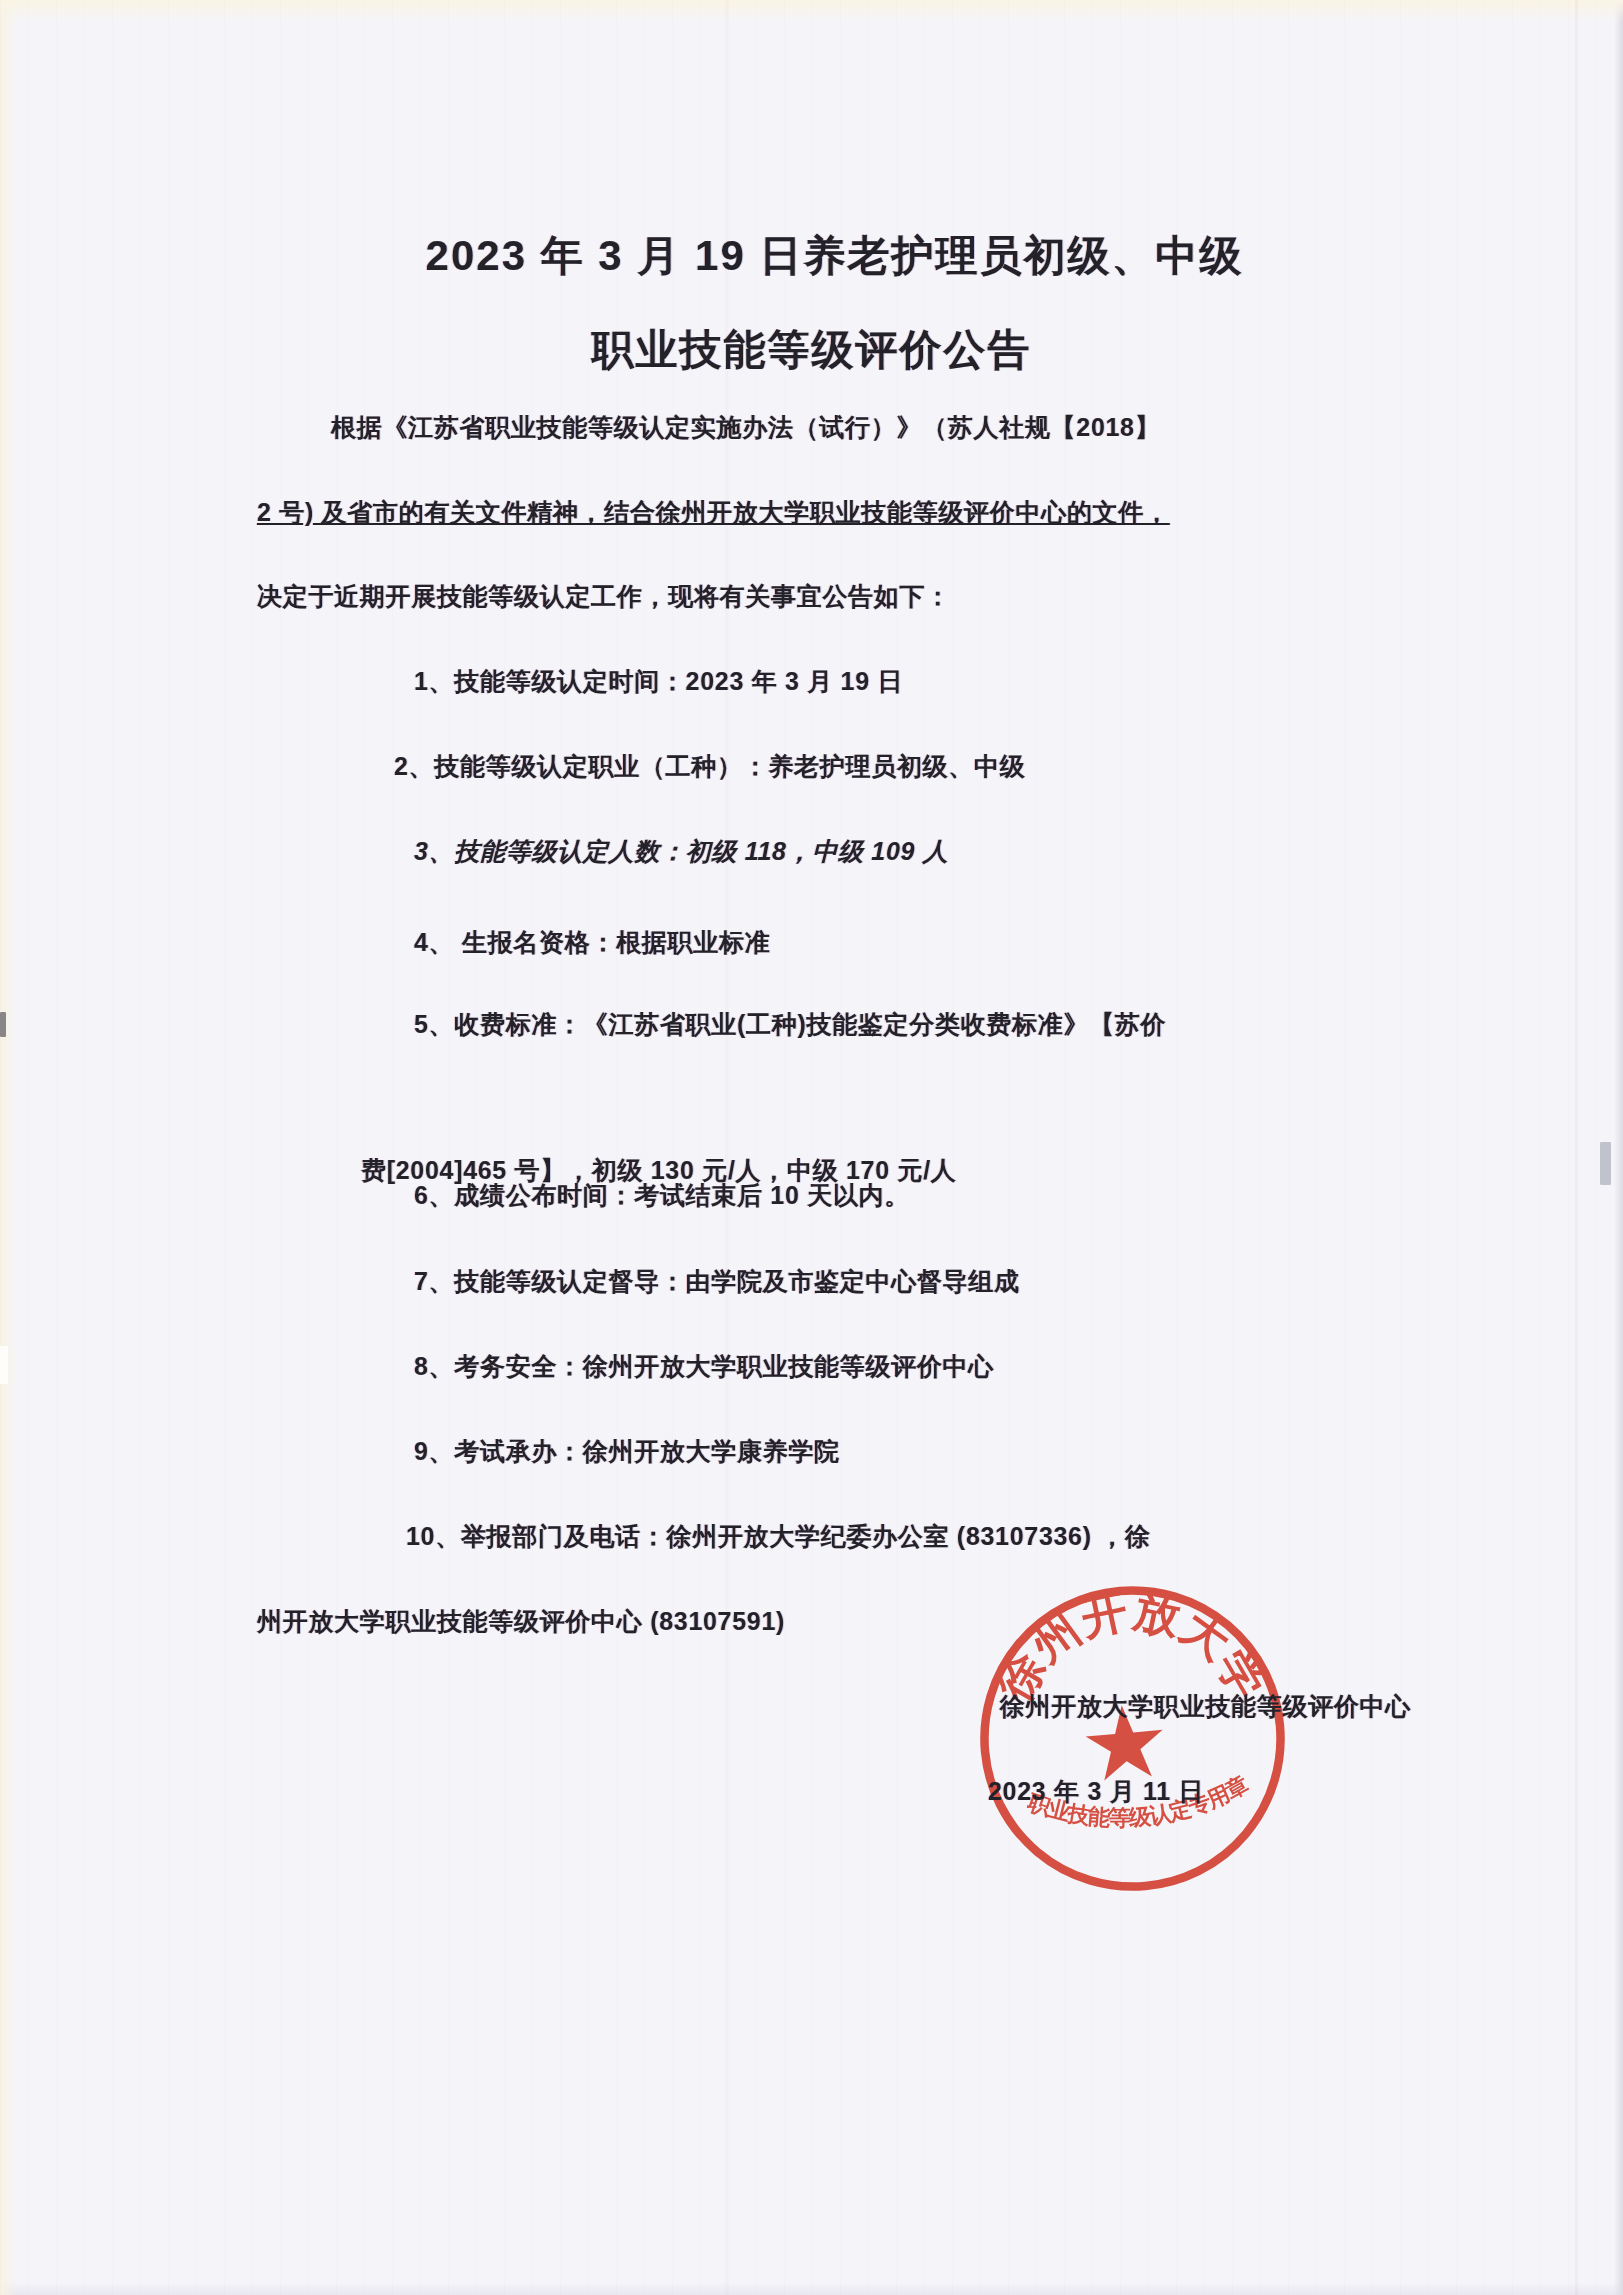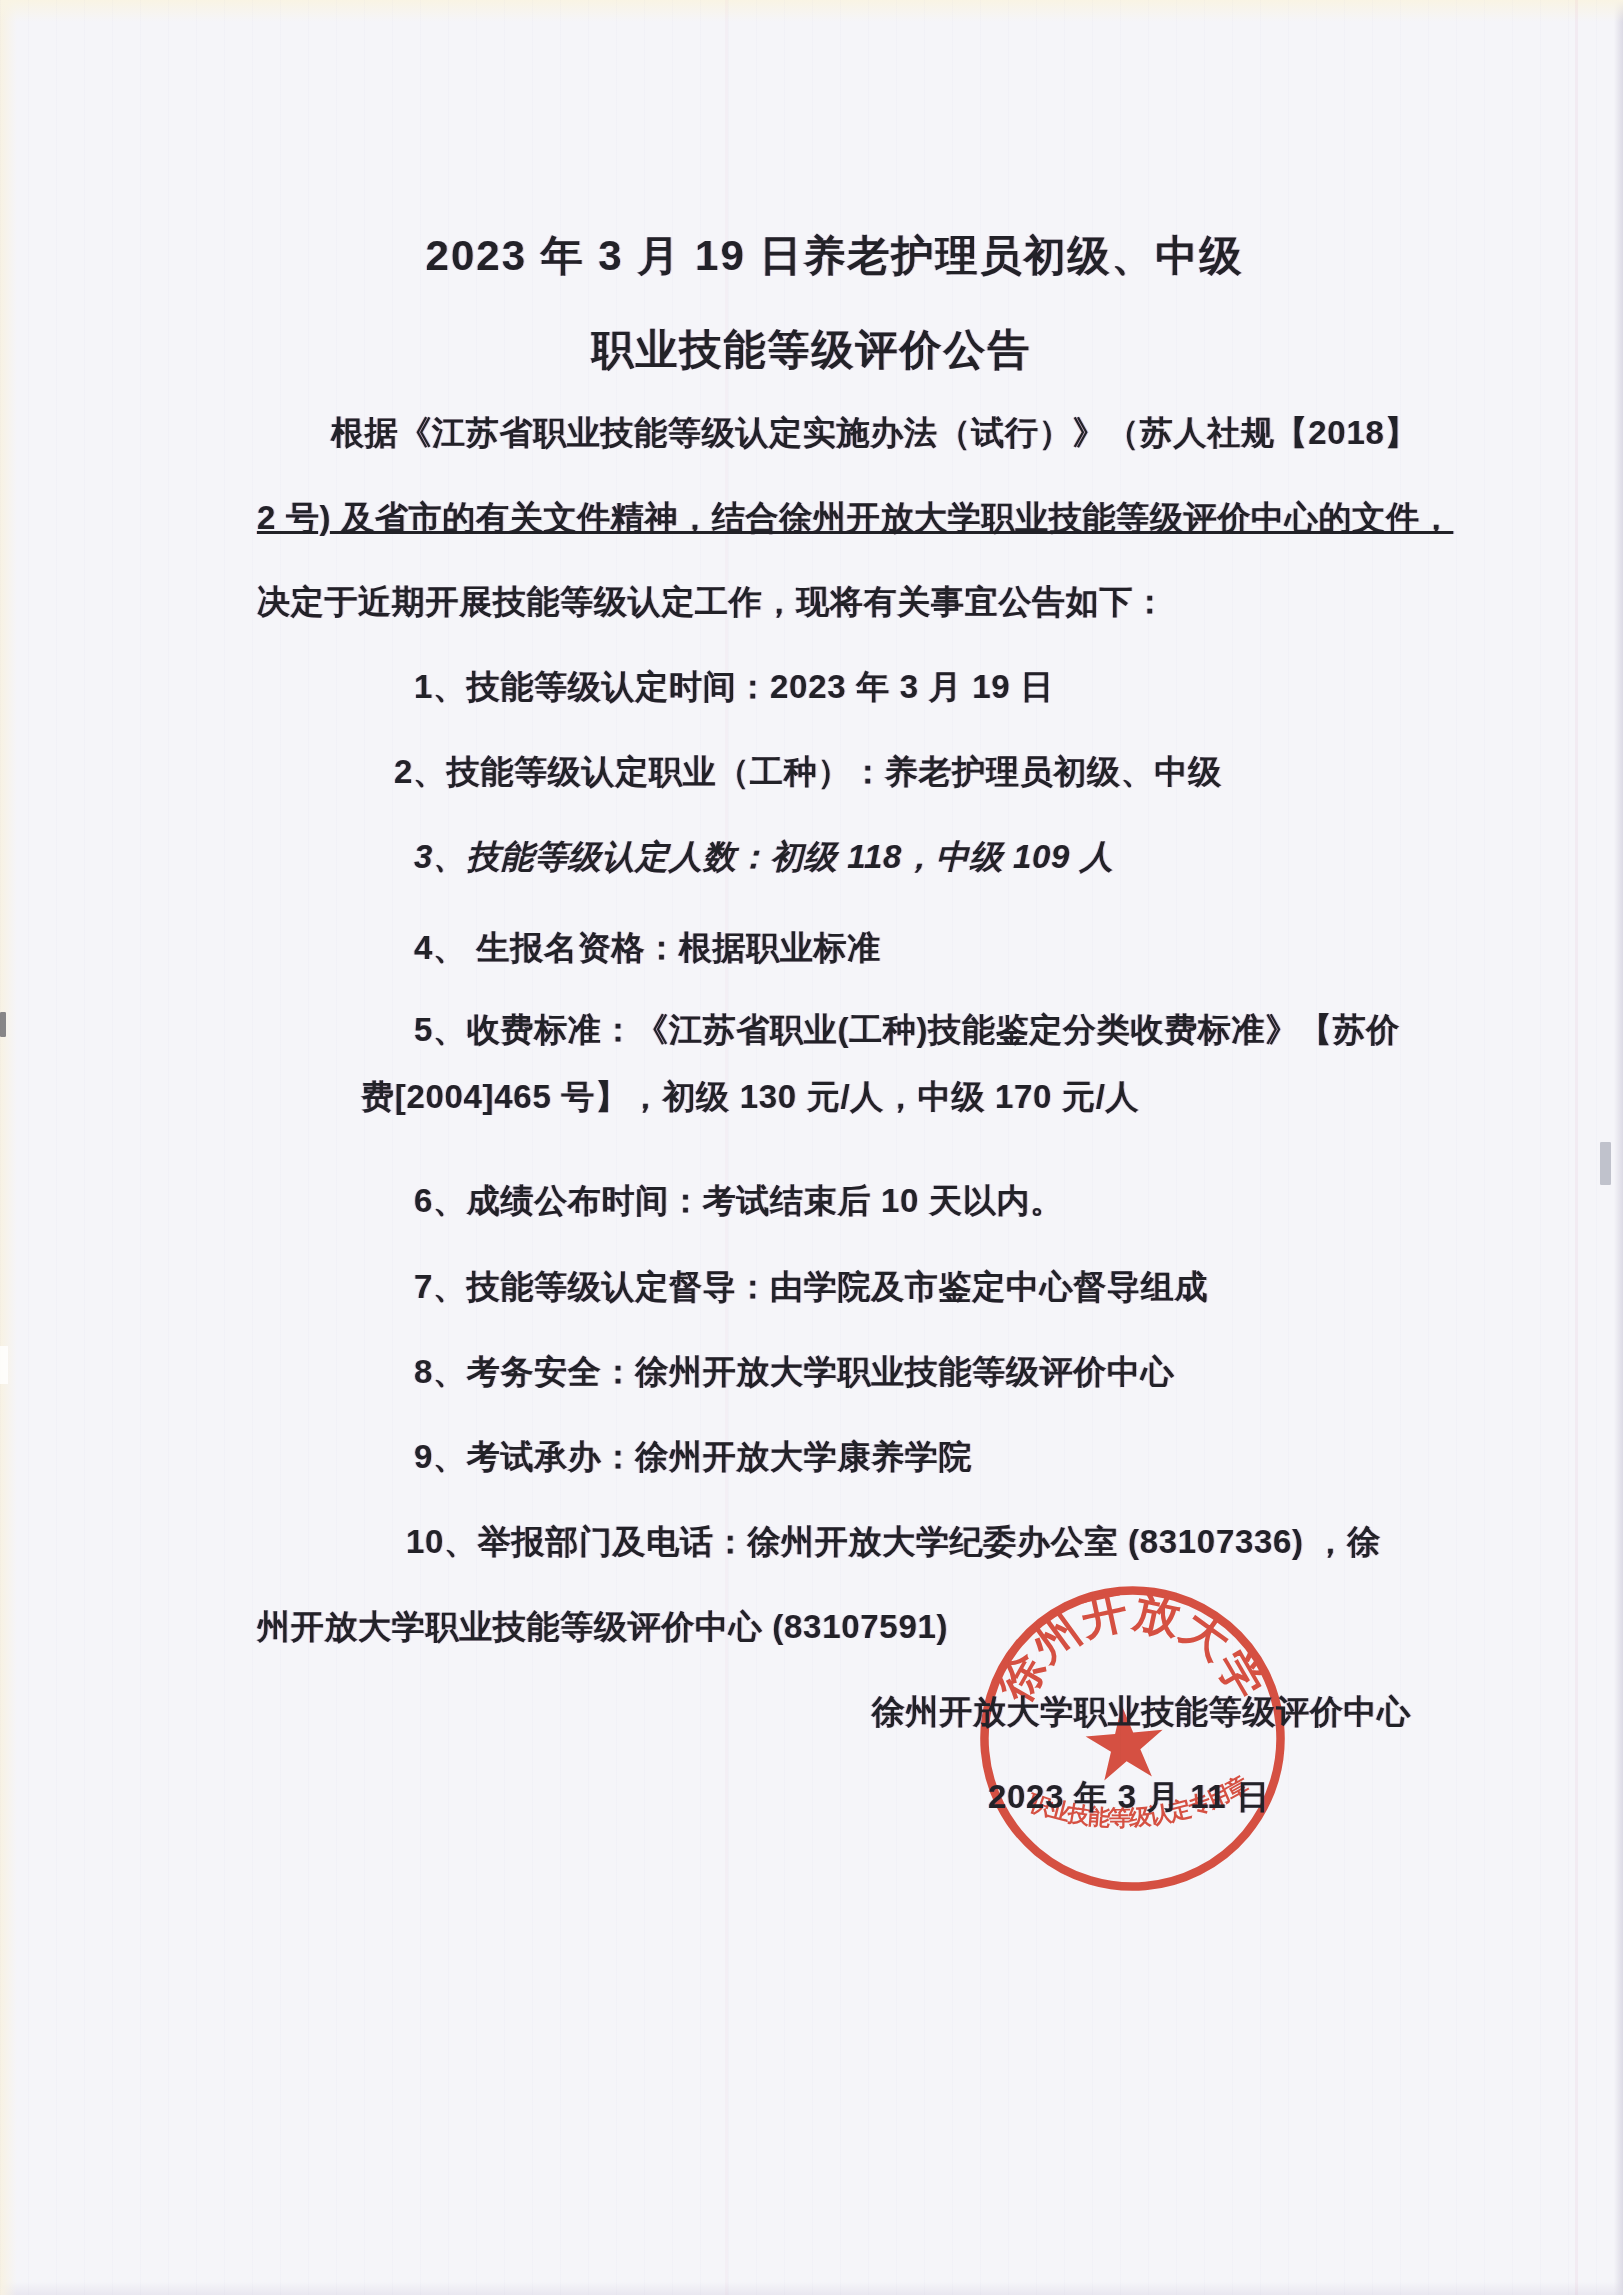--- a/index.html
+++ b/index.html
@@ -30,21 +30,21 @@
 
   
   .artifact { position: absolute; }
   .artifact.left-dark  { left: 0; top: 1012px; width: 5.9px;  height: 25px; background:#4b4b55; opacity:.65; border-radius:1.3px; }
   .artifact.right-gray { left: 1600px; top: 1142px; width: 10.5px; height: 43px; background:#b6b9c4; opacity:.85; border-radius:1.3px; }
   .artifact.left-light { left: 0; top: 1346px; width: 7.9px; height: 38px; background:#ffffff; opacity:.8; }
 
   .line {
     position: absolute;
     white-space: pre;
-    font-size: 33px;
+    font-size: 25px;
     font-weight: 600;
     letter-spacing: 0.7px;
     color: #222228;
     text-shadow: -1px 0 0 rgba(185,60,60,0.22), 1px 0 0 rgba(60,60,185,0.22);
   }
 
   .title-line {
     left: 0; width: 100%;
     text-align: center;
     font-size: 42px;
@@ -56,21 +56,21 @@
 
   .p1  { top: 411px;  left: 331px; }
   .p2  { top: 496px;  left: 257px; text-decoration: underline; }
   .p3  { top: 580px;  left: 257px; }
 
   .i1  { top: 665px; left: 414px; }
   .i2  { top: 750px; left: 394px; }
   .i3  { top: 835px; left: 414px; font-style: italic; }
   .i4  { top: 926px; left: 414px; }
   .i5  { top: 1008px; left: 414px; }
-  .i5b { top: 1075px; left: 361px; }
+  .i5b { top: 1154px; left: 361px; }
   .i6  { top: 1179px; left: 414px; }
   .i7  { top: 1265px; left: 414px; }
   .i8  { top: 1350px; left: 414px; }
   .i9  { top: 1435px; left: 414px; }
   .i10 { top: 1520px; left: 406px; }
   .i10b{ top: 1605px; left: 257px; }
 
   .sig  { top: 1690px; right: 212px; text-align: right; }
   .date { top: 1775px; left: 952px; margin-left: 36px; }
 

